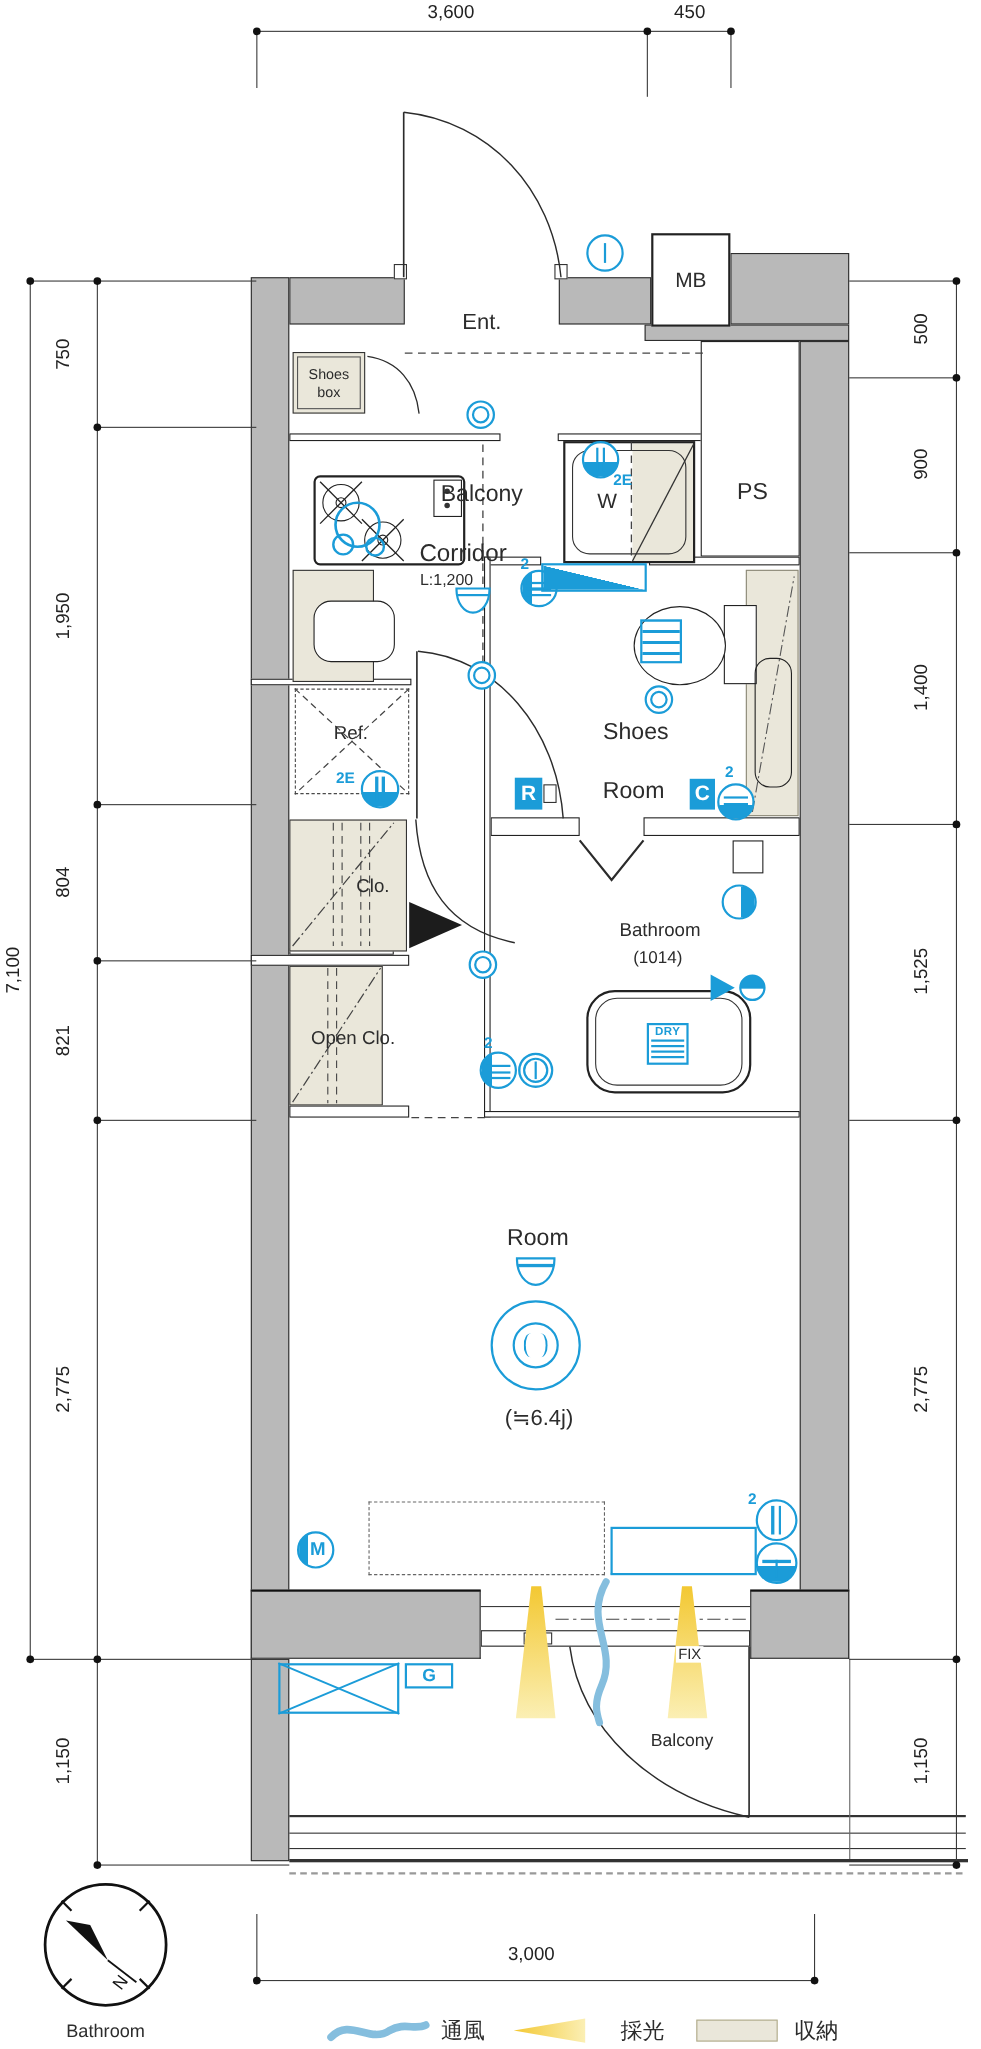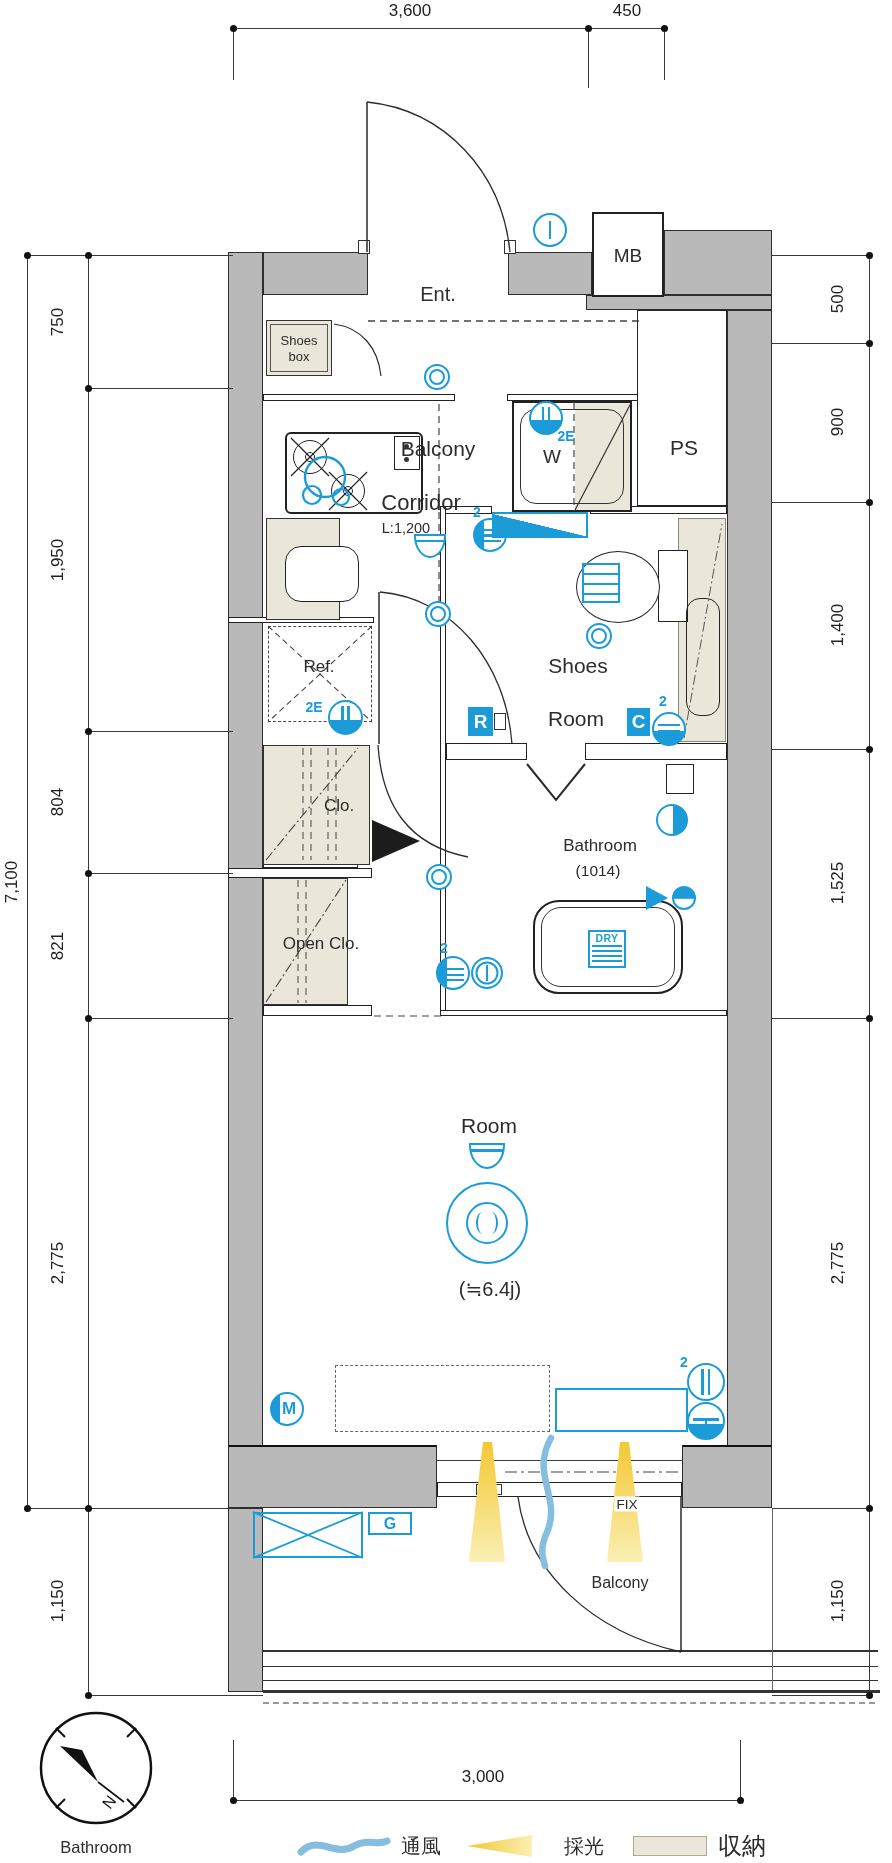--- a/index.html
+++ b/index.html
@@ -390,15 +390,15 @@
   <div class="dlbl" style="left:838px;top:422px">900</div>
   <div class="dlbl" style="left:838px;top:625px">1,400</div>
   <div class="dlbl" style="left:838px;top:883px">1,525</div>
   <div class="dlbl" style="left:838px;top:1263px">2,775</div>
   <div class="dlbl" style="left:838px;top:1601px">1,150</div>
   <div class="hlbl" style="left:483px;top:1777px">3,000</div>
 
   <div class="lbl" style="left:96px;top:1847px;font-size:16.5px">Bathroom</div>
   <div class="lbl" style="left:421px;top:1846px;font-size:20px">通風</div>
   <div class="lbl" style="left:584px;top:1846px;font-size:20px">採光</div>
-  <div class="lbl" style="left:742px;top:1846px;font-size:24px">収納</div>
+  <div class="lbl" style="left:742px;top:1846px;font-size:20px">収納</div>
 
 </div>
 
 </body></html>

